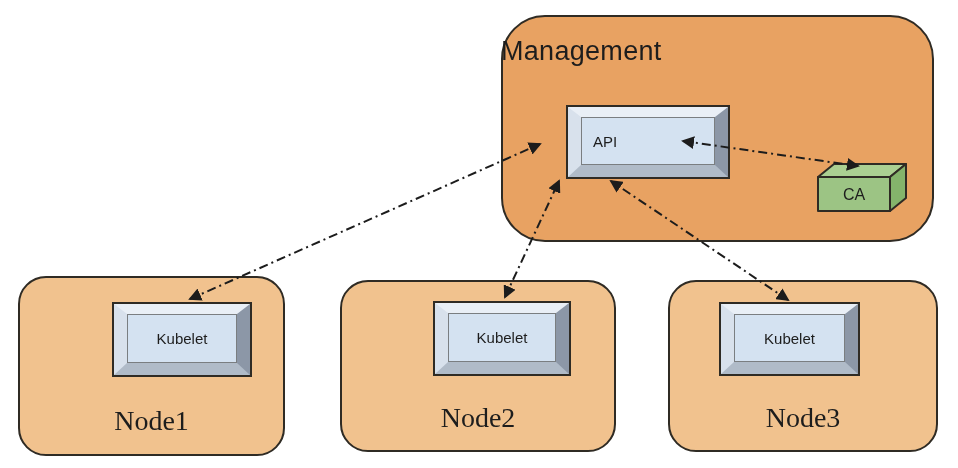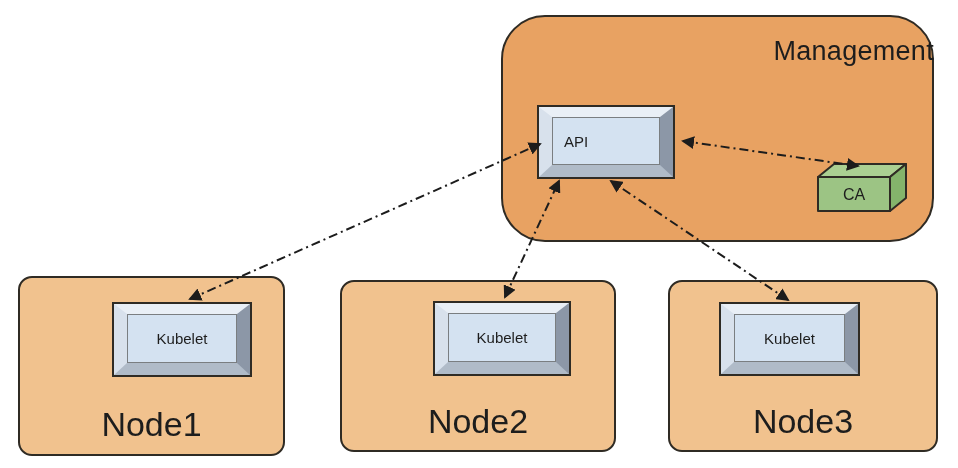--- a/index.html
+++ b/index.html
@@ -11,52 +11,52 @@
     overflow:hidden;
   }
   
   .mgmt{
     position:absolute;left:501px;top:15px;width:433px;height:227px;
     background:#E8A262;border:2px solid #2F2B24;border-radius:44px;
     box-sizing:border-box;
   }
   .mgmt-title{
     position:absolute;left:501px;top:36px;width:433px;
-    text-align:right;color:#1d1d1d;font-size:27px;line-height:31px;
+    text-align:left;color:#1d1d1d;font-size:27px;line-height:31px;
     letter-spacing:.3px;
   }
   .node{
     position:absolute;background:#F1C28E;border:2px solid #2F2B24;
-    border-radius:14px;box-sizing:border-box;
+    border-radius:28px;box-sizing:border-box;
   }
   .n1{left:18px;top:276px;width:267px;height:180px;}
   .n2{left:340px;top:280px;width:276px;height:172px;}
   .n3{left:668px;top:280px;width:270px;height:172px;}
   .node-label{
     position:absolute;left:0;right:0;text-align:center;
-    color:#1d1d1d;font-size:34px;
+    color:#1d1d1d;font-size:28px;font-family:Liberation Serif, serif;
   }
   .n1 .node-label{top:127px;}
   .n2 .node-label{top:120px;}
   .n3 .node-label{top:120px;}
   
   .box3d{
     position:absolute;box-sizing:border-box;
     border-style:solid;
     border-width:10px 13px 12px 13px;
     border-top-color:#E9EFF6;
     border-left-color:#D8E1EC;
     border-right-color:#8C97A7;
     border-bottom-color:#B0BBC8;
     background:#D4E2F1;
     box-shadow:0 0 0 2px #2F2B24, inset 0 0 0 1px rgba(47,43,36,.55);
     display:flex;align-items:center;justify-content:center;
     color:#1d1d1d;
   }
-  .api{left:539px;top:107px;width:134px;height:70px;}
+  .api{left:568px;top:107px;width:160px;height:70px;}
   .api-text{width:100%;padding-left:12px;font-size:15px;line-height:19px;text-align:left;}
   .kubelet{font-size:15px;}
   .k1{left:94px;top:26px;width:136px;height:71px;}
   .k2{left:93px;top:21px;width:134px;height:71px;}
   .k3{left:51px;top:22px;width:137px;height:70px;}
   
   .ca-svg{position:absolute;left:814px;top:161px;}
   .arrows{position:absolute;left:0;top:0;pointer-events:none;}
   .ca-label-text{font-family:"Liberation Sans",sans-serif;font-size:16px;fill:#1d1d1d;}
 </style>

